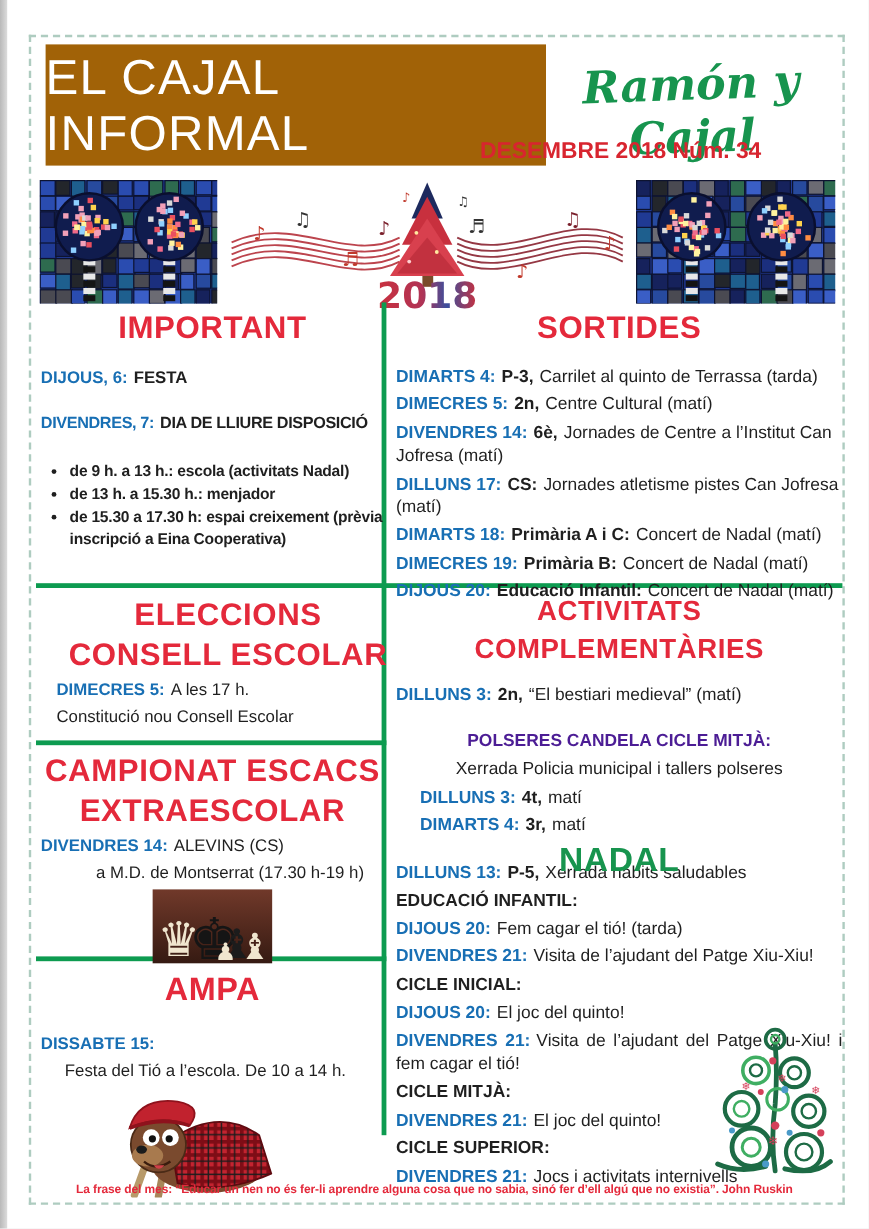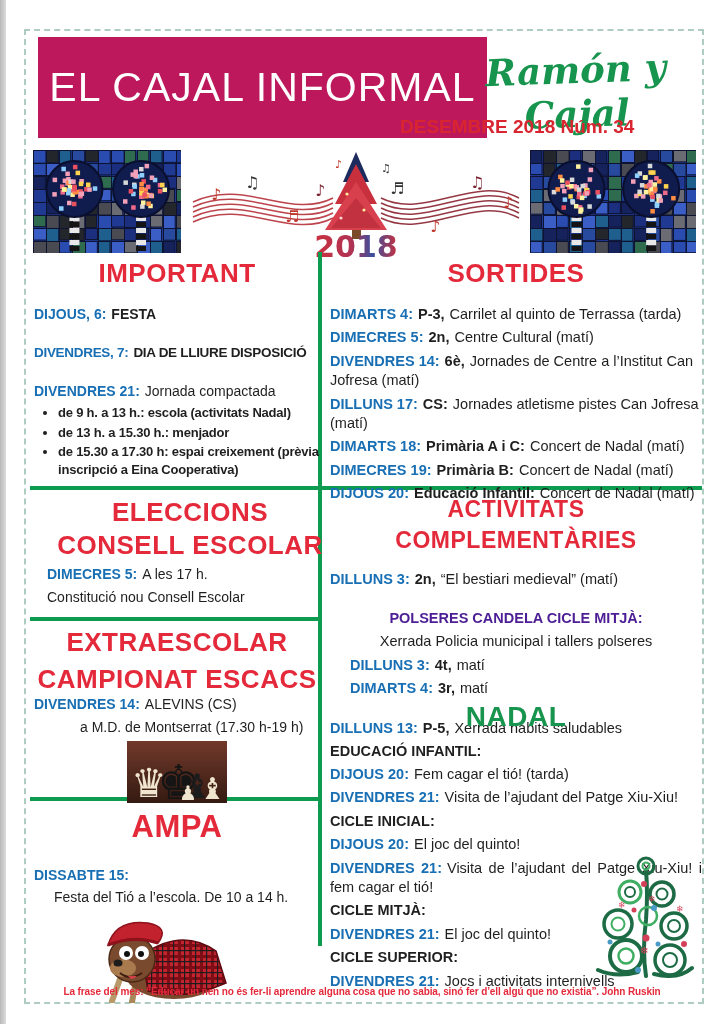--- a/index.html
+++ b/index.html
@@ -3,21 +3,21 @@
 <meta charset="utf-8">
 <style>
   html,body{margin:0;padding:0;background:#e9e9e9;}
   .page{position:relative;width:724px;height:1024px;background:#ffffff;overflow:hidden;
         font-family:"Liberation Sans",sans-serif;color:#1f1f1f;}
   .scan-edge{position:absolute;left:0;top:0;width:6px;height:100%;
              background:linear-gradient(90deg,#b9b9b9,#dcdcdc);}
   .dashed-frame{position:absolute;left:24px;top:29px;right:20px;bottom:20px;
                 border:2px dashed #aeccc0;pointer-events:none;}
   
-  .masthead{position:absolute;left:38px;top:37px;width:449px;height:101px;background:#be185d;
+  .masthead{position:absolute;left:38px;top:37px;width:417px;height:101px;background:#a16207;
             display:flex;align-items:center;justify-content:center;}
   .masthead span{color:#fff;font-size:41px;letter-spacing:1px;font-weight:400;}
   .logo{position:absolute;left:456px;top:48px;width:240px;height:62px;
         font-family:"DejaVu Serif",serif;font-style:italic;font-weight:bold;
         color:#17944e;font-size:37px;text-align:center;transform:rotate(-2deg);}
   .issue{position:absolute;left:400px;top:116px;width:292px;text-align:left;
          color:#d8252f;font-weight:bold;font-size:19px;}
   
   .art{position:absolute;}
   
@@ -531,42 +531,39 @@
     <p class="sec-title">IMPORTANT</p>
     <div class="gap8"></div>
     <p class="line nowrap">
       <span class="d">DIJOUS, 6:</span><b class="bb">FESTA</b>
     </p>
     <div class="gap16"></div>
     <p class="line nowrap tight">
       <span class="d">DIVENDRES, 7:</span><b class="bb">DIA DE LLIURE DISPOSICIÓ</b>
     </p>
     <div class="gap16"></div>
-    <p class="line">
-      <span class="d">DIVENDRES 21:</span><span>Jornada compactada</span>
-    </p>
     <ul class="bul">
       <li>de 9 h. a 13 h.: escola (activitats Nadal)</li>
       <li>de 13 h. a 15.30 h.: menjador</li>
       <li>de 15.30 a 17.30 h: espai creixement (prèvia inscripció a Eina Cooperativa)</li>
     </ul>
   </div>
 
   <div class="col" style="left:47px;top:496px;width:286px;">
     <p class="sec-title two" style="margin-bottom:0;">ELECCIONS</p>
     <p class="sec-title two">CONSELL ESCOLAR</p>
     <p class="line">
       <span class="d">DIMECRES 5:</span><span>A les 17 h.</span>
     </p>
     <p class="line">Constitució nou Consell Escolar</p>
   </div>
 
   <div class="col" style="left:34px;top:626px;width:286px;">
+    <p class="sec-title two" style="margin-bottom:0;">CAMPIONAT ESCACS</p>
     <p class="sec-title two">EXTRAESCOLAR</p>
-    <p class="sec-title two" style="margin-bottom:0;">CAMPIONAT ESCACS</p>
     <p class="line">
       <span class="d">DIVENDRES 14:</span><span>ALEVINS (CS)</span>
     </p>
     <p class="line indent">a M.D. de Montserrat (17.30 h-19 h)</p>
     <div class="center" style="margin-top:4px;">
       <svg width="100" height="62" viewBox="0 0 100 62">
         <defs>
             <linearGradient id="chbg" x1="0" y1="0" x2="0" y2="1">
           <stop offset="0" stop-color="#71392a"></stop>
               <stop offset="1" stop-color="#351a12"></stop>
@@ -578,21 +575,21 @@
           <text x="30" y="58" font-size="48" fill="#151515">♚</text>
           <text x="55" y="57" font-size="34" fill="#1c1c1c">♝</text>
           <text x="52" y="59" font-size="20" fill="#f0e6cf">♟</text>
           <text x="72" y="58" font-size="30" fill="#f0e6cf">♝</text>
         </g>
       </svg>
     </div>
   </div>
 
   <div class="col" style="left:34px;top:806px;width:286px;">
-    <p class="sec-title" style="font-size:31px;">AMPA</p>
+    <p class="sec-title" style="font-size:27px;">AMPA</p>
     <div class="gap12"></div>
     <p class="line">
       <span class="d">DISSABTE 15:</span>
     </p>
     <p class="line indent2">Festa del Tió a l’escola. De 10 a 14 h.</p>
     <svg width="140" height="92" viewBox="0 0 140 92" style="margin-left:56px;">
       <defs>
         <pattern id="plaid" width="11" height="11" patternUnits="userSpaceOnUse">
           <rect width="11" height="11" fill="#c32430"></rect>
           <rect width="11" height="3" fill="#7e0d16"></rect>

